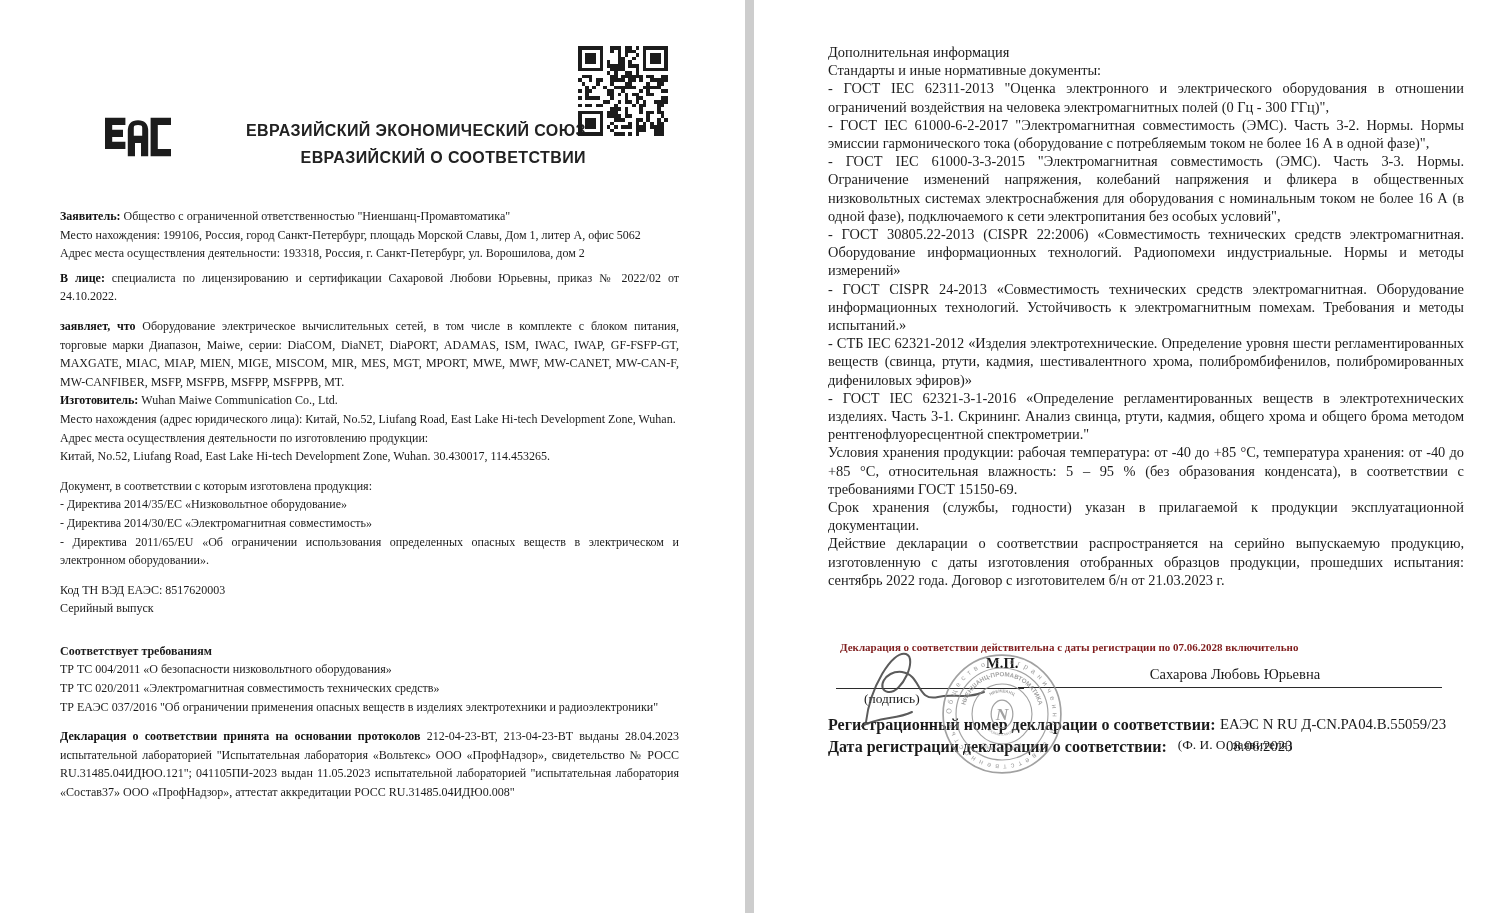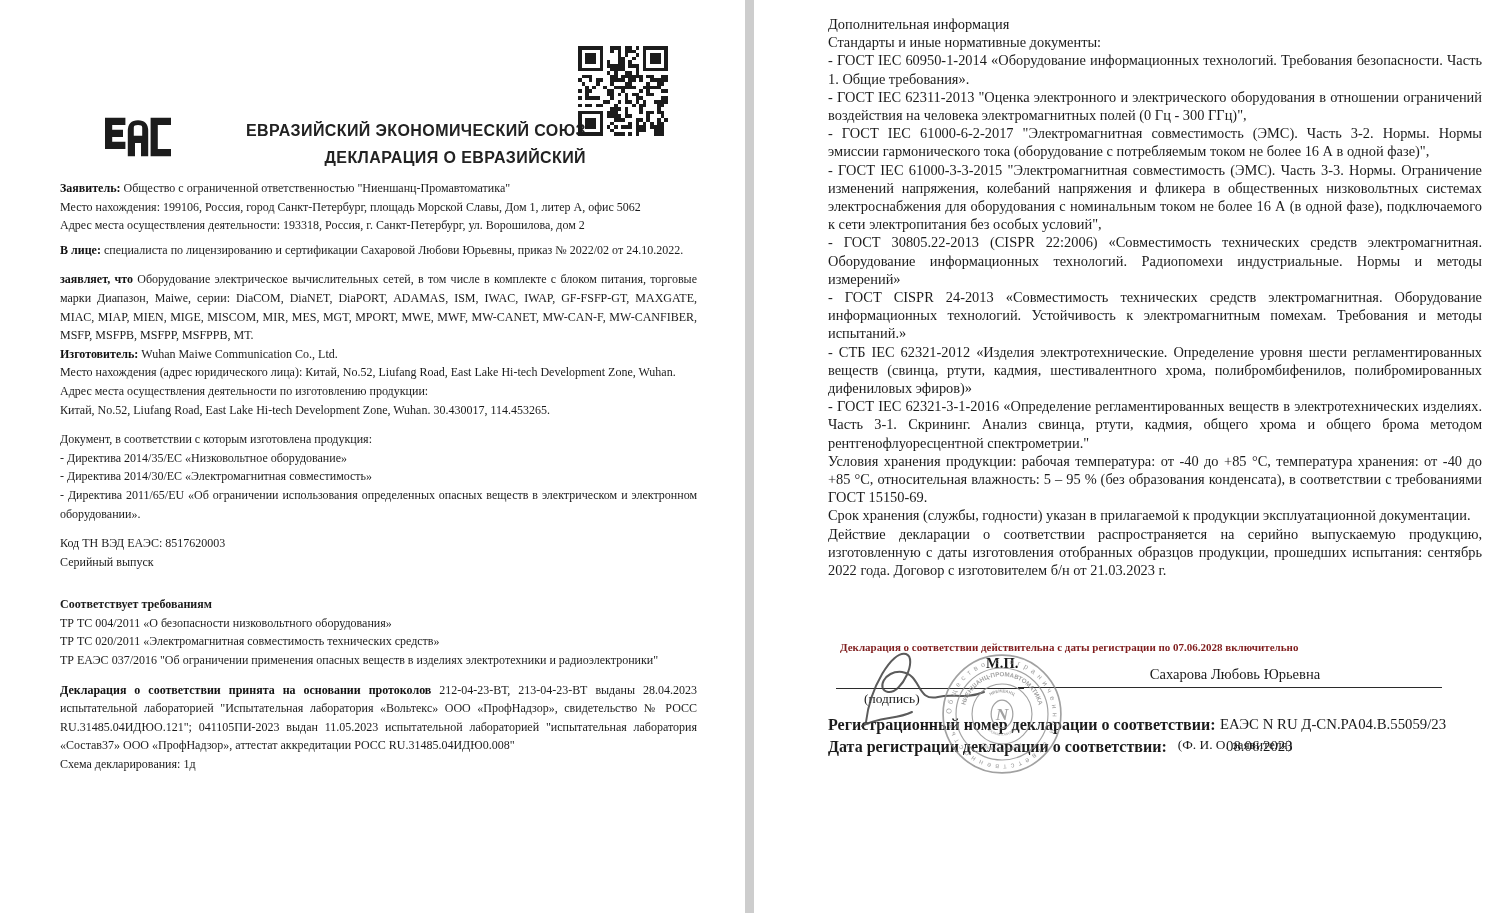--- a/index.html
+++ b/index.html
@@ -13,21 +13,21 @@
   
   .eac{position:absolute;left:45px;top:106px;width:66px;height:62px;}
   .titles{position:absolute;left:106px;top:122px;width:420px;text-align:right;
           font-family:"Liberation Sans",sans-serif;font-weight:700;color:#222;}
   .t1{font-size:16px;letter-spacing:.4px;}
   .t2{font-size:16px;letter-spacing:.4px;margin-top:9px;}
   .qr{position:absolute;left:518px;top:46px;width:90px;height:90px;}
   .qr svg{width:100%;height:100%;}
 
   
-  .body{position:absolute;left:0;right:0;}
+  .body{position:absolute;left:0;right:18px;margin-top:28px;}
   .bodyL{top:179px;font-size:12px;line-height:18.6px;}
   .bodyR{top:15px;font-size:14.4px;line-height:18.2px;}
   .body p{margin:0;text-align:justify;}
   .g6{margin-top:6px!important;}
   .g11{margin-top:11px!important;}
   .g24{margin-top:24px!important;}
   .bold{font-weight:700;}
   b{color:#111;}
 
   
@@ -57,21 +57,21 @@
     <div class="eac">
       <svg viewBox="0 0 110 64" width="66" height="62" fill="#1c1c1c">
         <path d="M0,0 h34 v12 h-22 v8 h18 v12 h-18 v8 h22 v12 h-34 z"></path>
         <path fill-rule="evenodd" d="M38,64 V22 Q38,4 55,4 Q72,4 72,22 V64 H60 V42 H50 V64 Z M48,16 Q48,12 55,12 Q62,12 62,16 V30 H48 Z"></path>
         <path d="M76,0 h34 v12 h-22 v40 h22 v12 h-34 z"></path>
       </svg>
     </div>
 
     <div class="titles">
       <div class="t1">ЕВРАЗИЙСКИЙ ЭКОНОМИЧЕСКИЙ СОЮЗ</div>
-      <div class="t2">ДЕКЛАРАЦИЯ О ЕВРАЗИЙСКИЙ</div>
+      <div class="t2">ЕВРАЗИЙСКИЙ О СООТВЕТСТВИИ</div>
     </div>
 
     <div class="qr">
       <svg viewBox="0 0 25 25" shape-rendering="crispEdges">
           <g id="qrg" fill="#1c1c1c">
             <rect x="0" y="0" width="1" height="1"></rect>
             <rect x="1" y="0" width="1" height="1"></rect>
             <rect x="2" y="0" width="1" height="1"></rect>
             <rect x="3" y="0" width="1" height="1"></rect>
             <rect x="4" y="0" width="1" height="1"></rect>
@@ -402,29 +402,27 @@
 
       <p class="g11">Код ТН ВЭД ЕАЭС: 8517620003</p>
       <p>Серийный выпуск</p>
 
       <p class="g24 bold">Соответствует требованиям</p>
       <p>ТР ТС 004/2011 «О безопасности низковольтного оборудования»</p>
       <p>ТР ТС 020/2011 «Электромагнитная совместимость технических средств»</p>
       <p>ТР ЕАЭС 037/2016 "Об ограничении применения опасных веществ в изделиях электротехники и радиоэлектроники"</p>
 
       <p class="g11"><b>Декларация о соответствии принята на основании протоколов</b><span> 212-04-23-ВТ, 213-04-23-ВТ выданы 28.04.2023 испытательной лабораторией "Испытательная лаборатория «Вольтекс» ООО «ПрофНадзор», свидетельство № РОСС RU.31485.04ИДЮО.121"; 041105ПИ-2023 выдан 11.05.2023 испытательной лабораторией "испытательная лаборатория «Состав37» ООО «ПрофНадзор», аттестат аккредитации РОСС RU.31485.04ИДЮ0.008"</span></p>
-      <p> Схема декларирования: 1д</p>
     </div>
   </section>
 
   <section class="page right">
     <div class="body bodyR">
       <p>Дополнительная информация</p>
       <p>Стандарты и иные нормативные документы:</p>
-      <p>- ГОСТ IEC 60950-1-2014 «Оборудование информационных технологий. Требования безопасности. Часть 1. Общие требования».</p>
       <p>- ГОСТ IEC 62311-2013 "Оценка электронного и электрического оборудования в отношении ограничений воздействия на человека электромагнитных полей (0 Гц - 300 ГГц)",</p>
       <p>- ГОСТ IEC 61000-6-2-2017 "Электромагнитная совместимость (ЭМС). Часть 3-2. Нормы. Нормы эмиссии гармонического тока (оборудование с потребляемым током не более 16 А в одной фазе)",</p>
       <p>- ГОСТ IEC 61000-3-3-2015 "Электромагнитная совместимость (ЭМС). Часть 3-3. Нормы. Ограничение изменений напряжения, колебаний напряжения и фликера в общественных низковольтных системах электроснабжения для оборудования с номинальным током не более 16 А (в одной фазе), подключаемого к сети электропитания без особых условий",</p>
       <p>- ГОСТ 30805.22-2013 (CISPR 22:2006) «Совместимость технических средств электромагнитная. Оборудование информационных технологий. Радиопомехи индустриальные. Нормы и методы измерений»</p>
       <p>- ГОСТ CISPR 24-2013 «Совместимость технических средств электромагнитная. Оборудование информационных технологий. Устойчивость к электромагнитным помехам. Требования и методы испытаний.»</p>
       <p>- СТБ IEC 62321-2012 «Изделия электротехнические. Определение уровня шести регламентированных веществ (свинца, ртути, кадмия, шестивалентного хрома, полибромбифенилов, полибромированных дифениловых эфиров)»</p>
       <p>- ГОСТ IEC 62321-3-1-2016 «Определение регламентированных веществ в электротехнических изделиях. Часть 3-1. Скрининг. Анализ свинца, ртути, кадмия, общего хрома и общего брома методом рентгенофлуоресцентной спектрометрии."</p>
       <p>Условия хранения продукции: рабочая температура: от -40 до +85 °С, температура хранения: от -40 до +85 °С, относительная влажность: 5 – 95 % (без образования конденсата), в соответствии с требованиями ГОСТ 15150-69.</p>
       <p>Срок хранения (службы, годности) указан в прилагаемой к продукции эксплуатационной документации.</p>
       <p>Действие декларации о соответствии распространяется на серийно выпускаемую продукцию, изготовленную с даты изготовления отобранных образцов продукции, прошедших испытания: сентябрь 2022 года. Договор с изготовителем б/н от 21.03.2023 г.</p>

